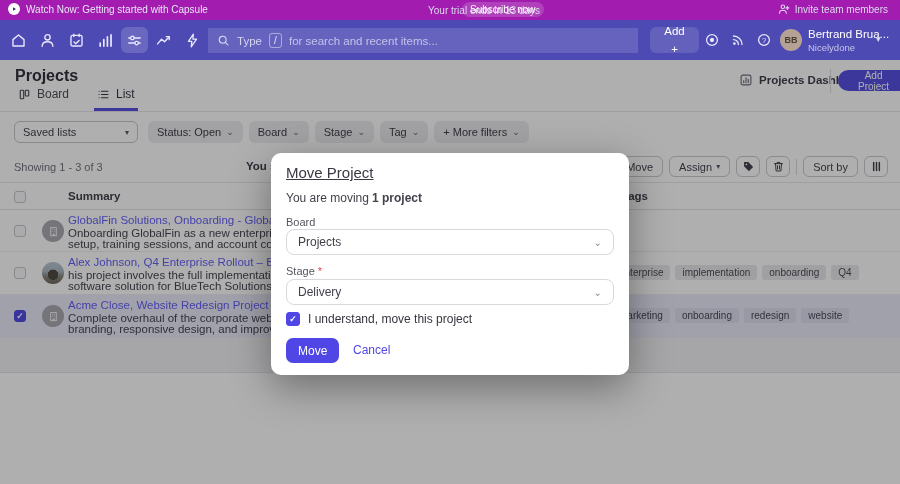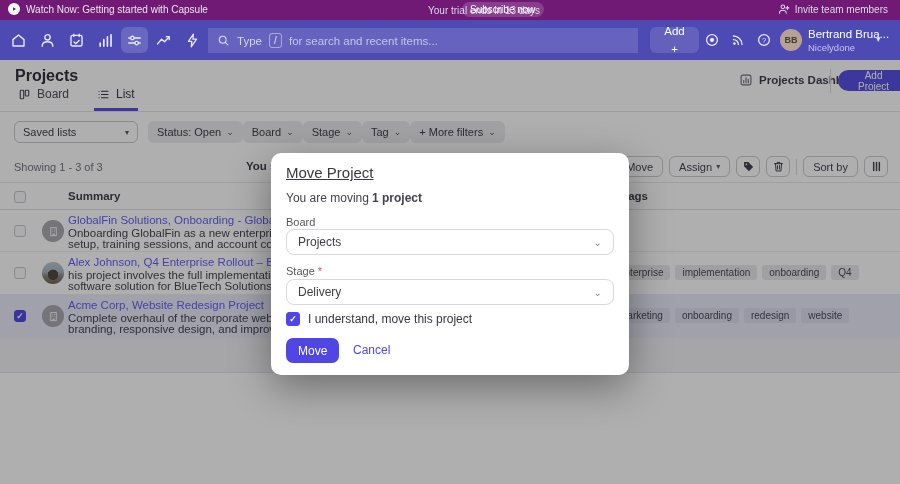--- a/index.html
+++ b/index.html
@@ -2,21 +2,21 @@
 <html><head>
 <meta charset="utf-8">
 <style>
   * { margin:0; padding:0; box-sizing:border-box; }
   html,body { width:900px; height:484px; }
   body { font-family:"Liberation Sans", sans-serif; background:#fff; position:relative; overflow:hidden; }
   .abs { position:absolute; }
   svg { display:block; }
 
   
-  #topbar { position:absolute; left:0; top:0; width:900px; height:20px; background:#701a75; color:#e8e7f4; font-size:10px; }
+  #topbar { position:absolute; left:0; top:0; width:900px; height:20px; background:#a21caf; color:#e8e7f4; font-size:10px; }
   #topbar .watch { position:absolute; left:8px; top:3px; display:flex; align-items:center; gap:6px; cursor:pointer; }
   .play-badge { width:12px; height:12px; border-radius:50%; background:#fff; display:flex; align-items:center; justify-content:center; }
   .play-badge svg { width:8px; height:8px; }
   #topbar .trial { position:absolute; left:381px; top:5px; color:#d9d8ec;margin-left:47px; }
   #topbar .subscribe { position:absolute; left:462px; top:2px; height:15px; padding:0 8px; border-radius:8px; background:rgba(255,255,255,0.16); color:#fff; font-size:10px; line-height:15px; cursor:pointer; }
   #topbar .invite { position:absolute; right:12px; top:3px; display:flex; align-items:center; gap:5px; color:#dcdbee; cursor:pointer; }
 
   
   #navbar { position:absolute; left:0; top:20px; width:900px; height:40px; background:#4d4ab4; }
   .nav-icons { position:absolute; left:5px; top:7px; display:flex; gap:2px; }
@@ -39,21 +39,21 @@
   .tab { display:flex; align-items:center; gap:6px; font-size:12px; color:#4a4954; padding:0 3px 7px 3px; cursor:pointer; border-bottom:3px solid transparent; }
   .tab.active { border-bottom-color:#544ee0; color:#343340; }
   #dashboard-link { position:absolute; left:739px; top:13px; display:flex; align-items:center; gap:6px; font-size:11.5px; font-weight:600; color:#3c3b46; cursor:pointer; }
   #hdr-divider { position:absolute; left:830px; top:9px; width:1px; height:24px; background:#dcdce1; }
   #add-project-btn { position:absolute; left:838px; top:10px; height:21px; padding:0 20px; border-radius:11px; background:#544ee0; color:#fff; font-size:10px; display:flex; align-items:center; cursor:pointer; border:none; }
 
   
   #filterbar { position:absolute; left:0; top:112px; width:900px; height:40px; background:#fff; }
   #saved-lists { position:absolute; left:14px; top:9px; width:124px; height:22px; background:#fff; border:1px solid #c7c7cd; border-radius:6px; display:flex; align-items:center; justify-content:space-between; padding:0 8px; font-size:11px; color:#3c3c44; cursor:pointer; }
   #saved-lists .caret { font-size:8px; color:#55555e; }
-  #filter-pills { position:absolute; left:148px; top:9px; display:flex; }
+  #filter-pills { position:absolute; left:148px; top:9px; display:flex; gap:6px; }
   .pill { height:22px; background:#ececee; border-radius:6px; display:flex; align-items:center; gap:5px; padding:0 9px; font-size:11px; font-weight:500; color:#3b3b44; cursor:pointer; }
   .pill .chev { font-size:9px; color:#5b5b64; }
 
   
   #toolbar { position:absolute; left:0; top:152px; width:900px; height:30px; background:#fff; }
   #showing { position:absolute; left:14px; top:9px; font-size:11px; color:#70707a; }
   #selection-note { position:absolute; left:246px; top:8px; font-size:11.5px; font-weight:600; color:#3b3b45; white-space:nowrap; }
   #toolbar-buttons { position:absolute; right:12px; top:4px; display:flex; align-items:center; gap:6px; }
   .tbtn { height:21px; padding:0 9px; background:#fff; border:1px solid #c9c9cf; border-radius:6px; font-size:11px; color:#3f3f49; display:flex; align-items:center; gap:4px; cursor:pointer; font-family:inherit; }
   .tbtn.icon-only { width:24px; padding:0; justify-content:center; }
@@ -345,21 +345,21 @@
 <div class="row selected" style="top:295px;height:43px">
   <div class="checkbox checked abs" style="left:14px;top:15px">
       <span>✓</span>
     </div>
   <div class="row-avatar">
     <svg width="13" height="13" viewBox="0 0 16 16" fill="none" stroke="#fff" stroke-width="1.1">
         <rect x="4.6" y="3.2" width="6.8" height="10"></rect>
         <path d="M6.6 5.4h.9M8.9 5.4h.9M6.6 7.6h.9M8.9 7.6h.9M7.4 13.2v-2.3h1.5v2.3"></path>
       </svg>
   </div>
-  <span class="row-title">Acme Corp, Website Redesign Project</span>
+  <span class="row-title">Acme Close, Website Redesign Project</span>
   <span class="row-d1">Complete overhaul of the corporate website, including new</span>
   <span class="row-d2">branding, responsive design, and improved navigation.</span>
   <div class="row-tags">
     <span class="tag-pill">marketing</span>
     <span class="tag-pill">onboarding</span>
     <span class="tag-pill">redesign</span>
     <span class="tag-pill">website</span>
   </div>
 </div>
 

